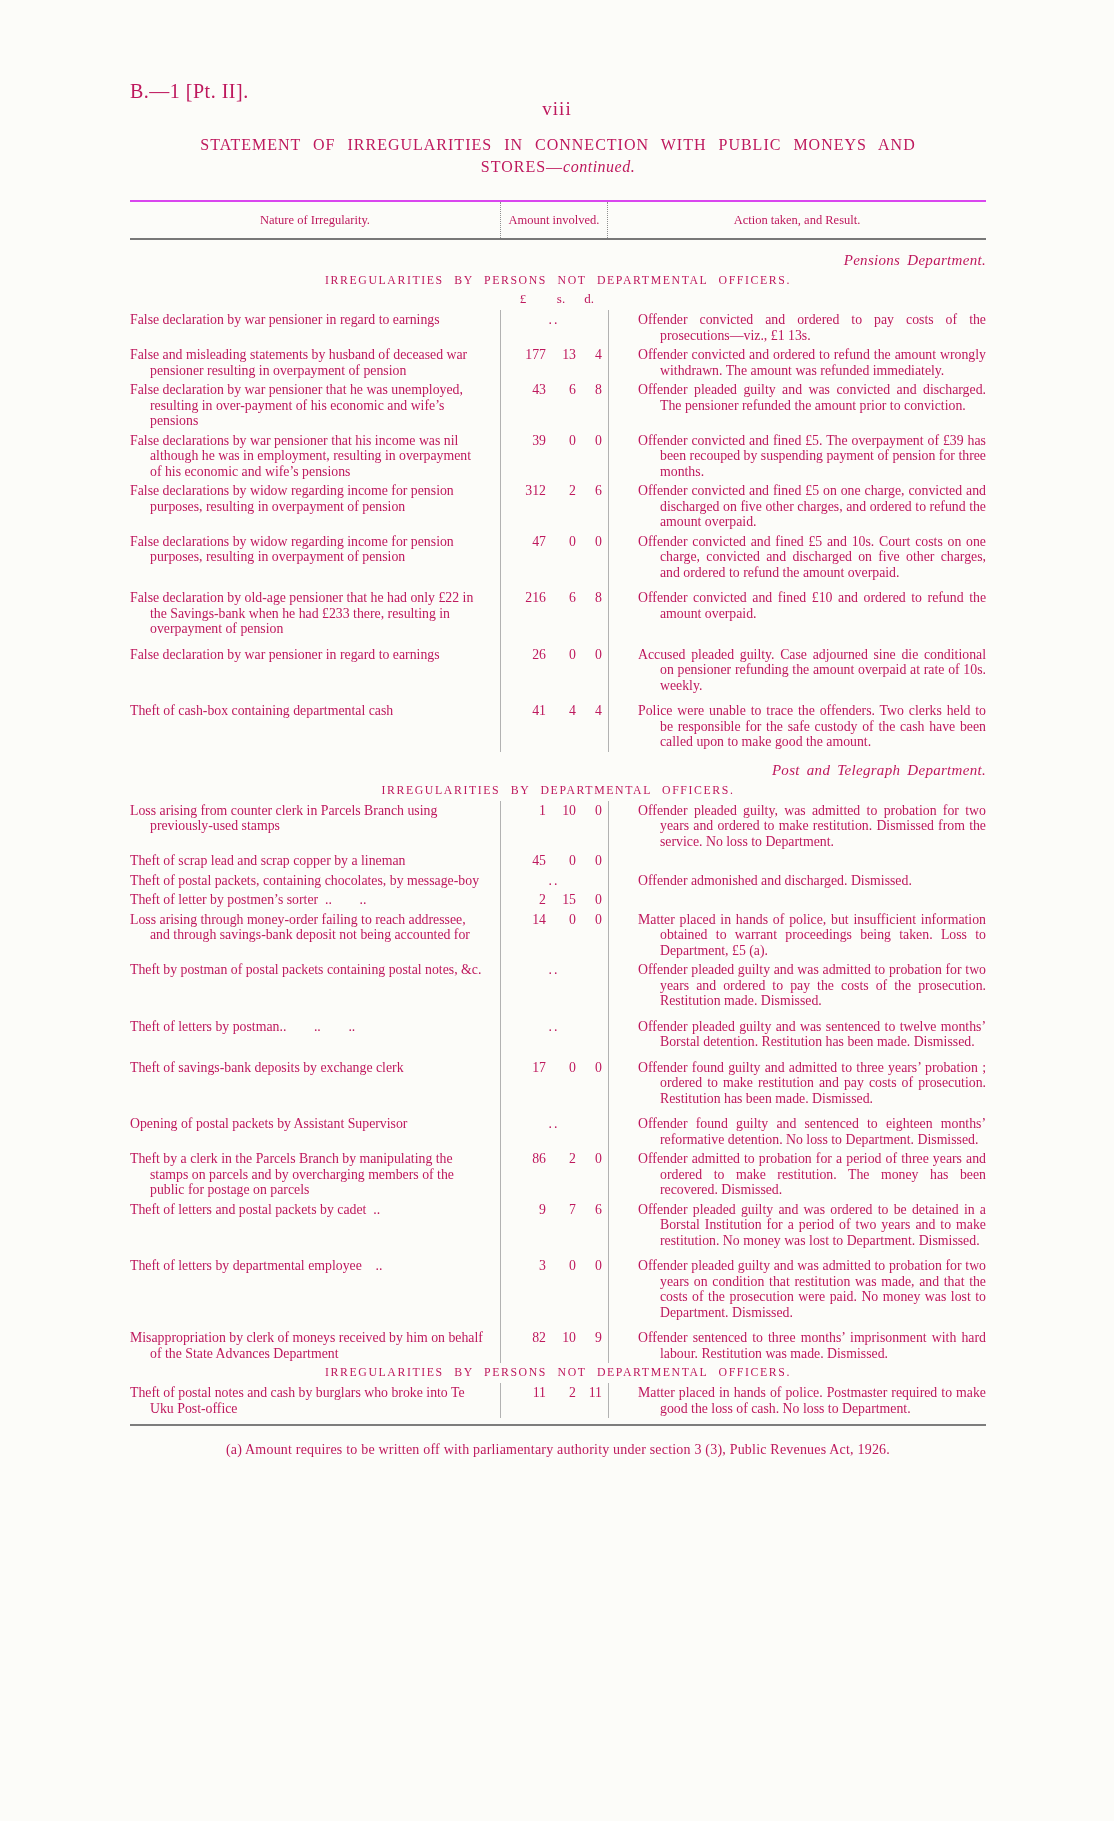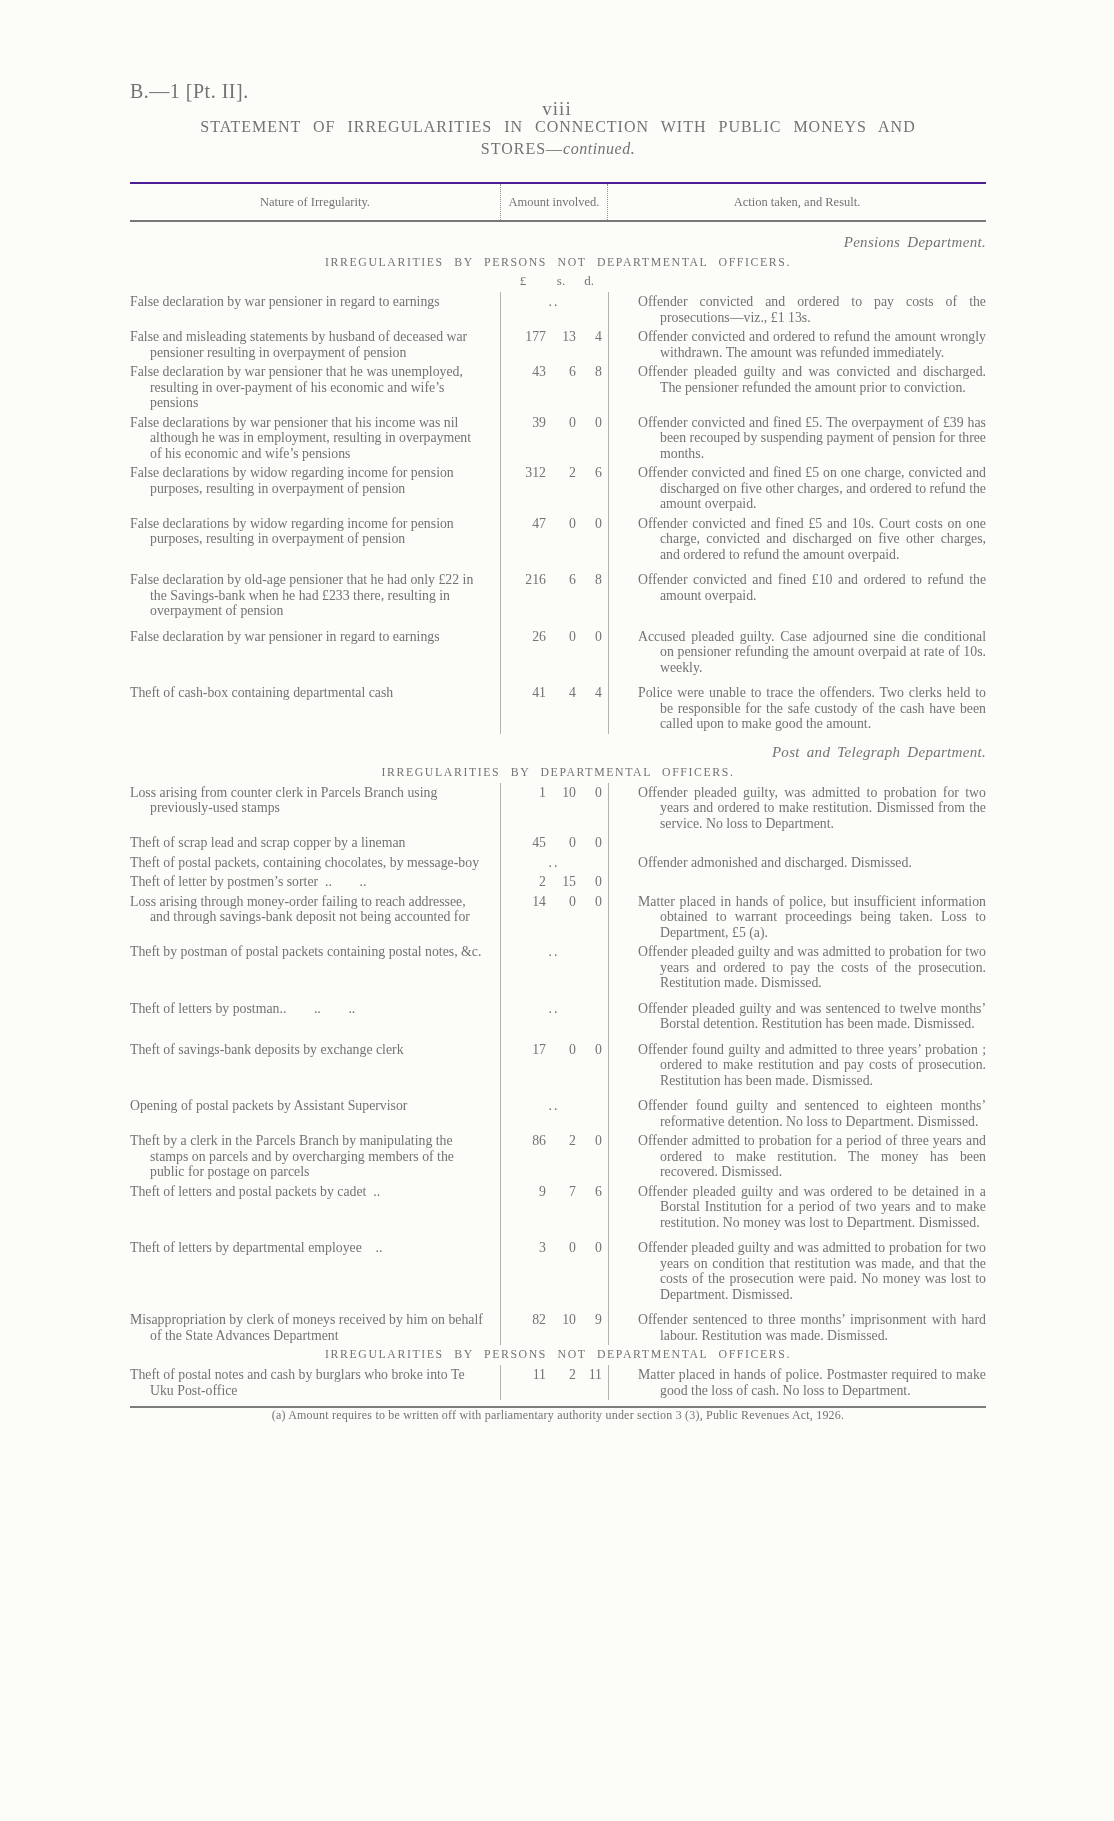--- a/index.html
+++ b/index.html
@@ -1,34 +1,34 @@
 <!DOCTYPE html>
 <html><head>
 <meta charset="utf-8">
 <style>
   html,body{margin:0;padding:0;}
   .page{
     position:relative;
     width:1114px;height:1821px;
     background:#fcfcf9;
-    color:#737373;
+    color:#be185d;
     font-family:"Liberation Serif","DejaVu Serif",serif;
     overflow:hidden;
   }
   .docref{position:absolute;left:130px;top:80px;font-size:20px;letter-spacing:.5px;}
   .pagenum{position:absolute;left:0;top:98px;width:1114px;text-align:center;font-size:19px;letter-spacing:1px;}
-  .content{position:absolute;left:130px;top:0;width:856px;}
+  .content{position:absolute;left:130px;top:18px;width:856px;}
   .titles{padding-top:118px;text-align:center;}
   .title-line1{font-size:16px;letter-spacing:1px;word-spacing:7px;}
   .title-line2{font-size:16px;letter-spacing:1px;margin-top:4px;}
   .title-line2 .it{font-style:italic;letter-spacing:.5px;}
 
   .thead{
     display:flex;align-items:stretch;margin-top:24px;
-    border-top:2px solid #4c1d95;border-bottom:2px solid #787878;
+    border-top:2px solid #d946ef;border-bottom:2px solid #787878;
     font-size:12.5px;
   }
   .thead .c{display:flex;align-items:center;justify-content:center;text-align:center;padding:8px 4px;min-height:36px;box-sizing:border-box;}
   .thead .c1{width:370px;}
   .thead .c2{width:108px;border-left:1px dotted #8f8f8f;border-right:1px dotted #8f8f8f;}
   .thead .c3{width:378px;box-sizing:border-box;}
 
   .dept{font-style:italic;text-align:right;font-size:15px;margin-top:12px;letter-spacing:.3px;word-spacing:3px;}
   .subhead{text-align:center;font-size:11.8px;margin-top:4px;letter-spacing:1.6px;word-spacing:6px;}
 
@@ -51,21 +51,21 @@
   .nature{width:370px;box-sizing:border-box;padding-left:20px;padding-right:14px;text-indent:-20px;}
   .amt{width:108px;display:flex;position:relative;}
   .amt span{display:block;text-align:right;}
   .amt .l{width:46px;}
   .amt .s{width:30px;}
   .amt .d{width:26px;}
   .amt .dots{width:100%;text-align:center;letter-spacing:2px;}
   .action{width:378px;box-sizing:border-box;padding-left:52px;text-indent:-22px;text-align:justify;}
 
   .botrule{border-top:2px solid #7d7d7d;margin-top:8px;}
-  .footnote{text-align:center;font-size:12px;letter-spacing:.2px;}
+  .footnote{text-align:center;font-size:14px;margin-top:16px;letter-spacing:.2px;}
 </style>
 </head>
 <body>
 
 <div class="page">
 
   <div class="docref">B.—1 [Pt. II].</div>
   <div class="pagenum">viii</div>
 
   <div class="content">

